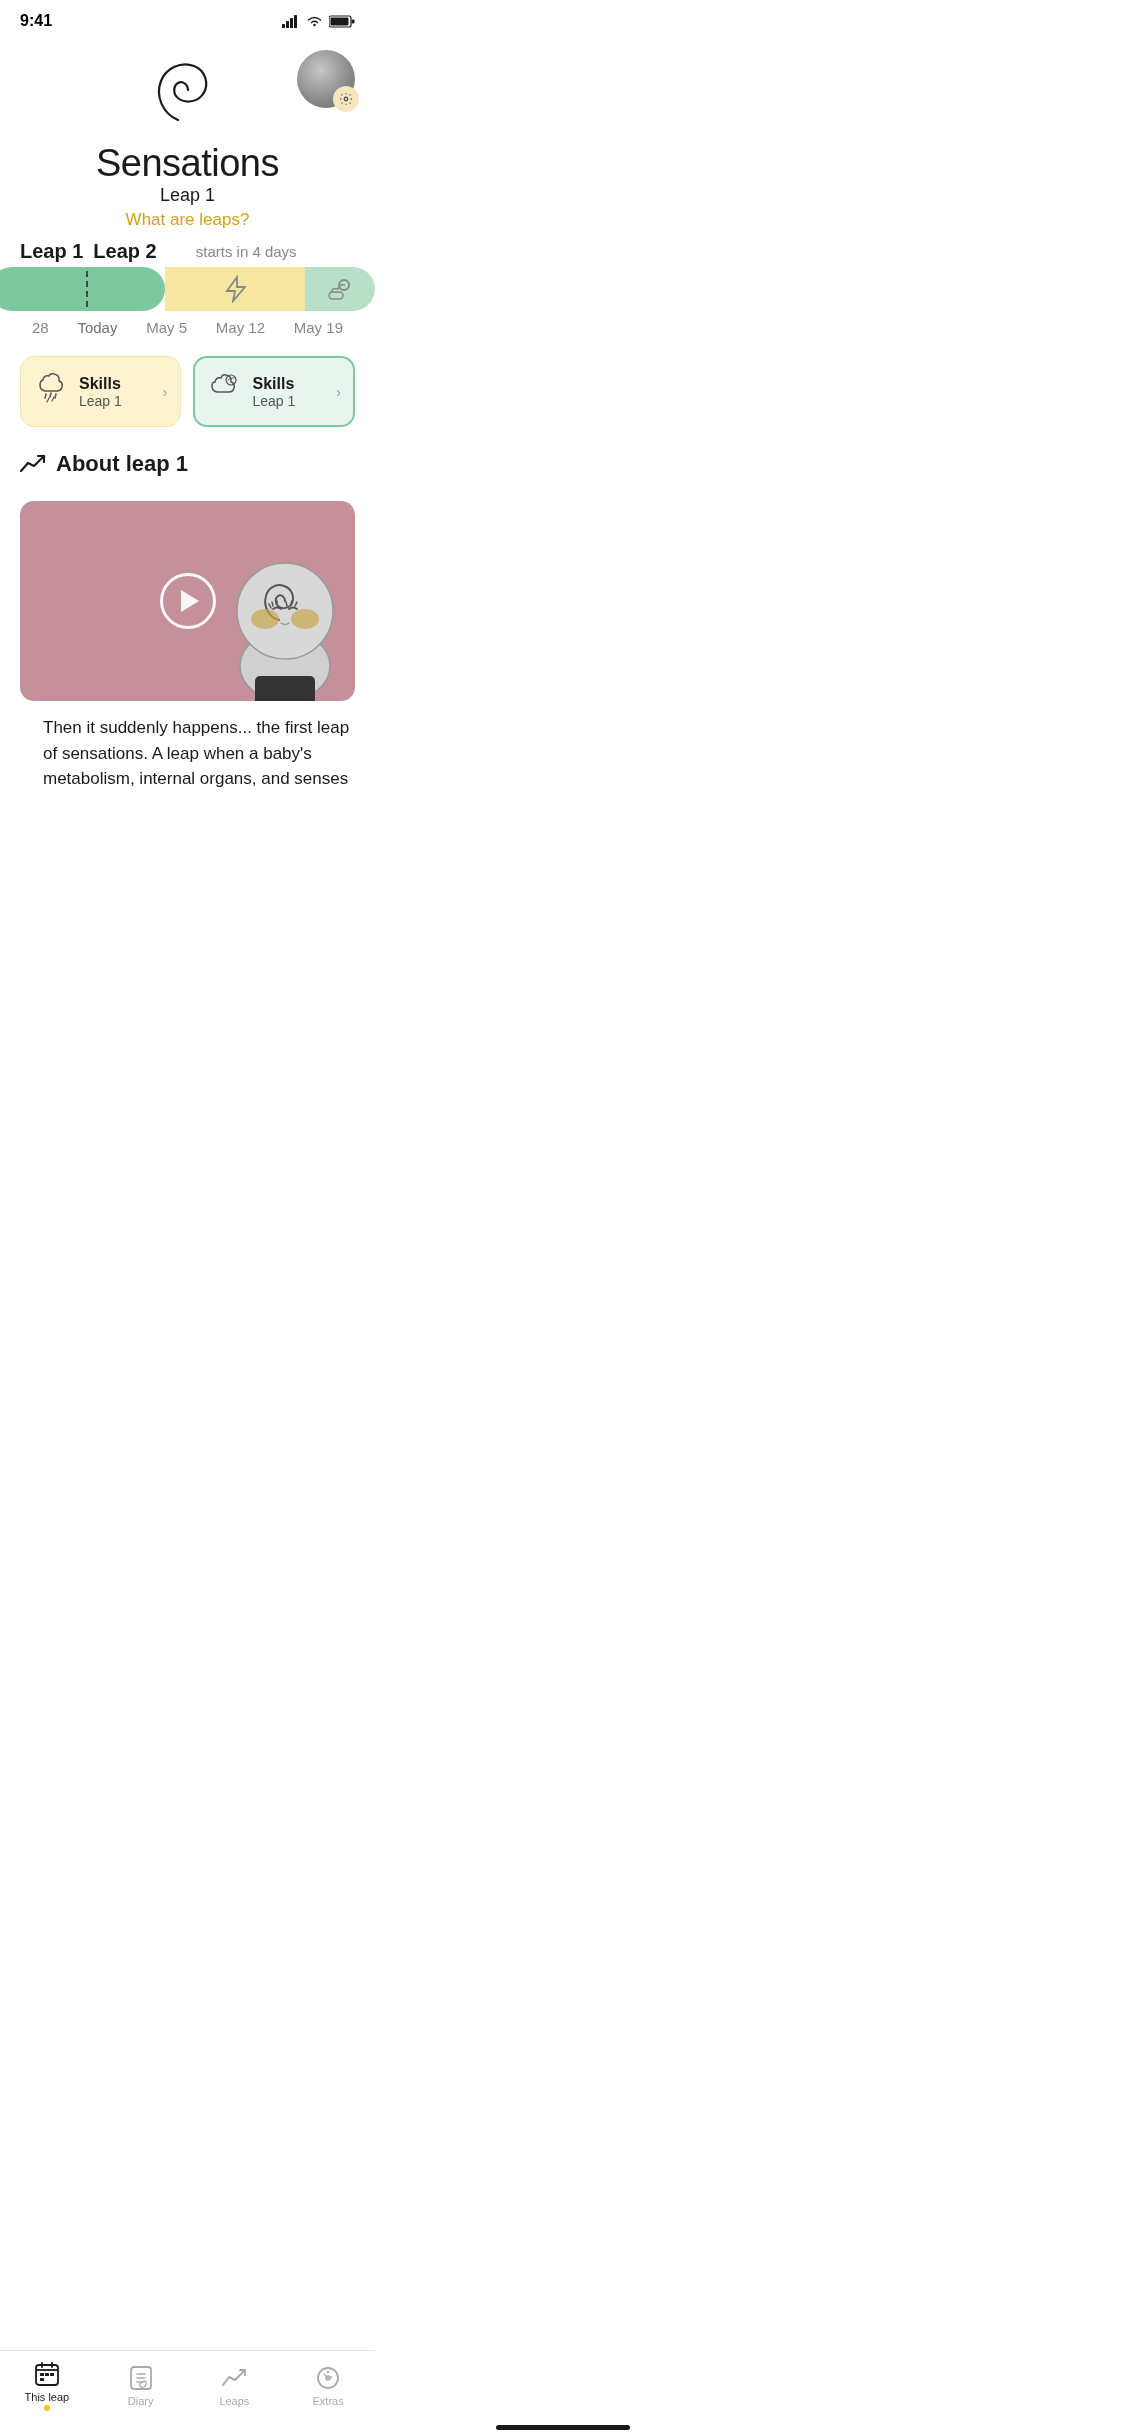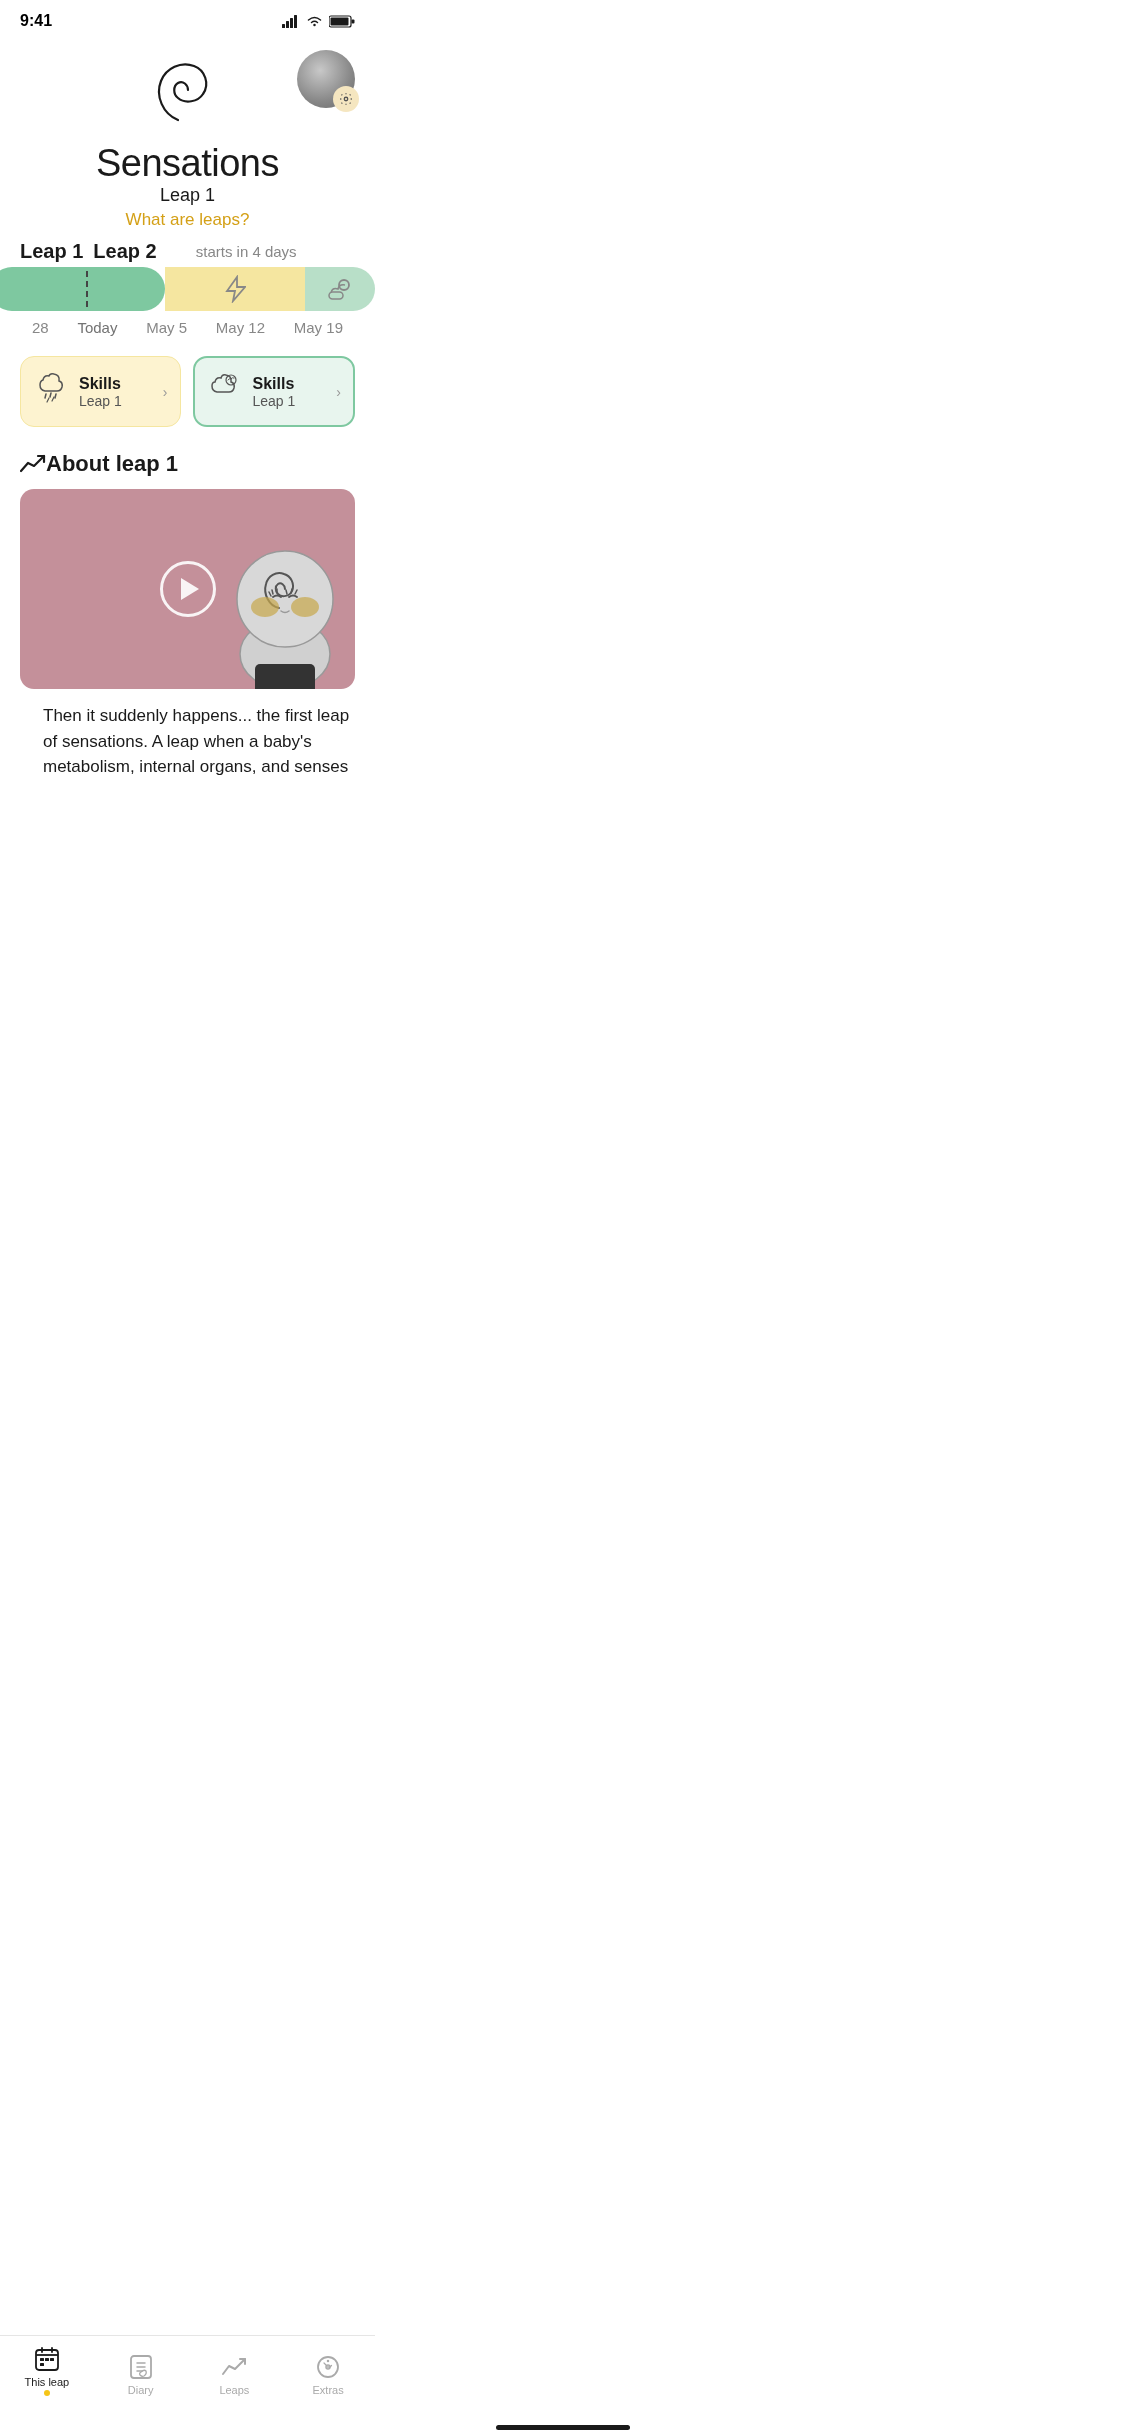--- a/index.html
+++ b/index.html
@@ -201,21 +201,22 @@
       font-size: 14px;
     }
 
     
     .about-section {
       padding: 8px 20px 16px;
     }
     .about-header {
       display: flex;
       align-items: center;
-      margin-bottom: 12px;
+      gap: 10px;
+      margin-bottom: 24px;
     }
     .about-title {
       font-size: 22px;
       font-weight: 600;
       color: #1a1a1a;
     }
 
     
     .video-thumb {
       width: 100%;
@@ -261,28 +262,28 @@
     .description-text {
       font-size: 17px;
       line-height: 1.5;
       color: #1a1a1a;
       margin-left: 23px;
     }
 
     
     .bottom-nav {
       position: fixed;
-      bottom: 16px;
+      bottom: 1px;
       left: 0;
       width: 375px;
       background: #fff;
       border-top: 1px solid #e5e5e5;
       display: flex;
       justify-content: space-around;
-      align-items: flex-end;
+      align-items: center;
       padding: 10px 0 24px;
     }
     .nav-item {
       display: flex;
       flex-direction: column;
       align-items: center;
       gap: 4px;
       cursor: pointer;
       min-width: 60px;
     }

